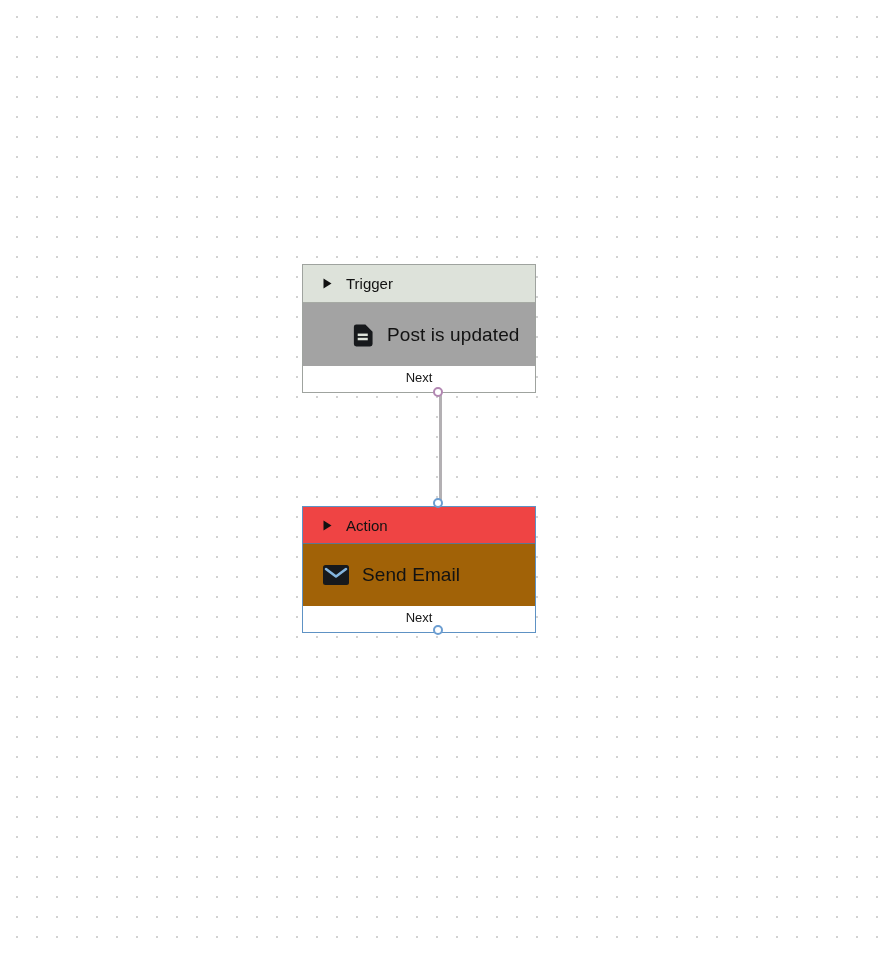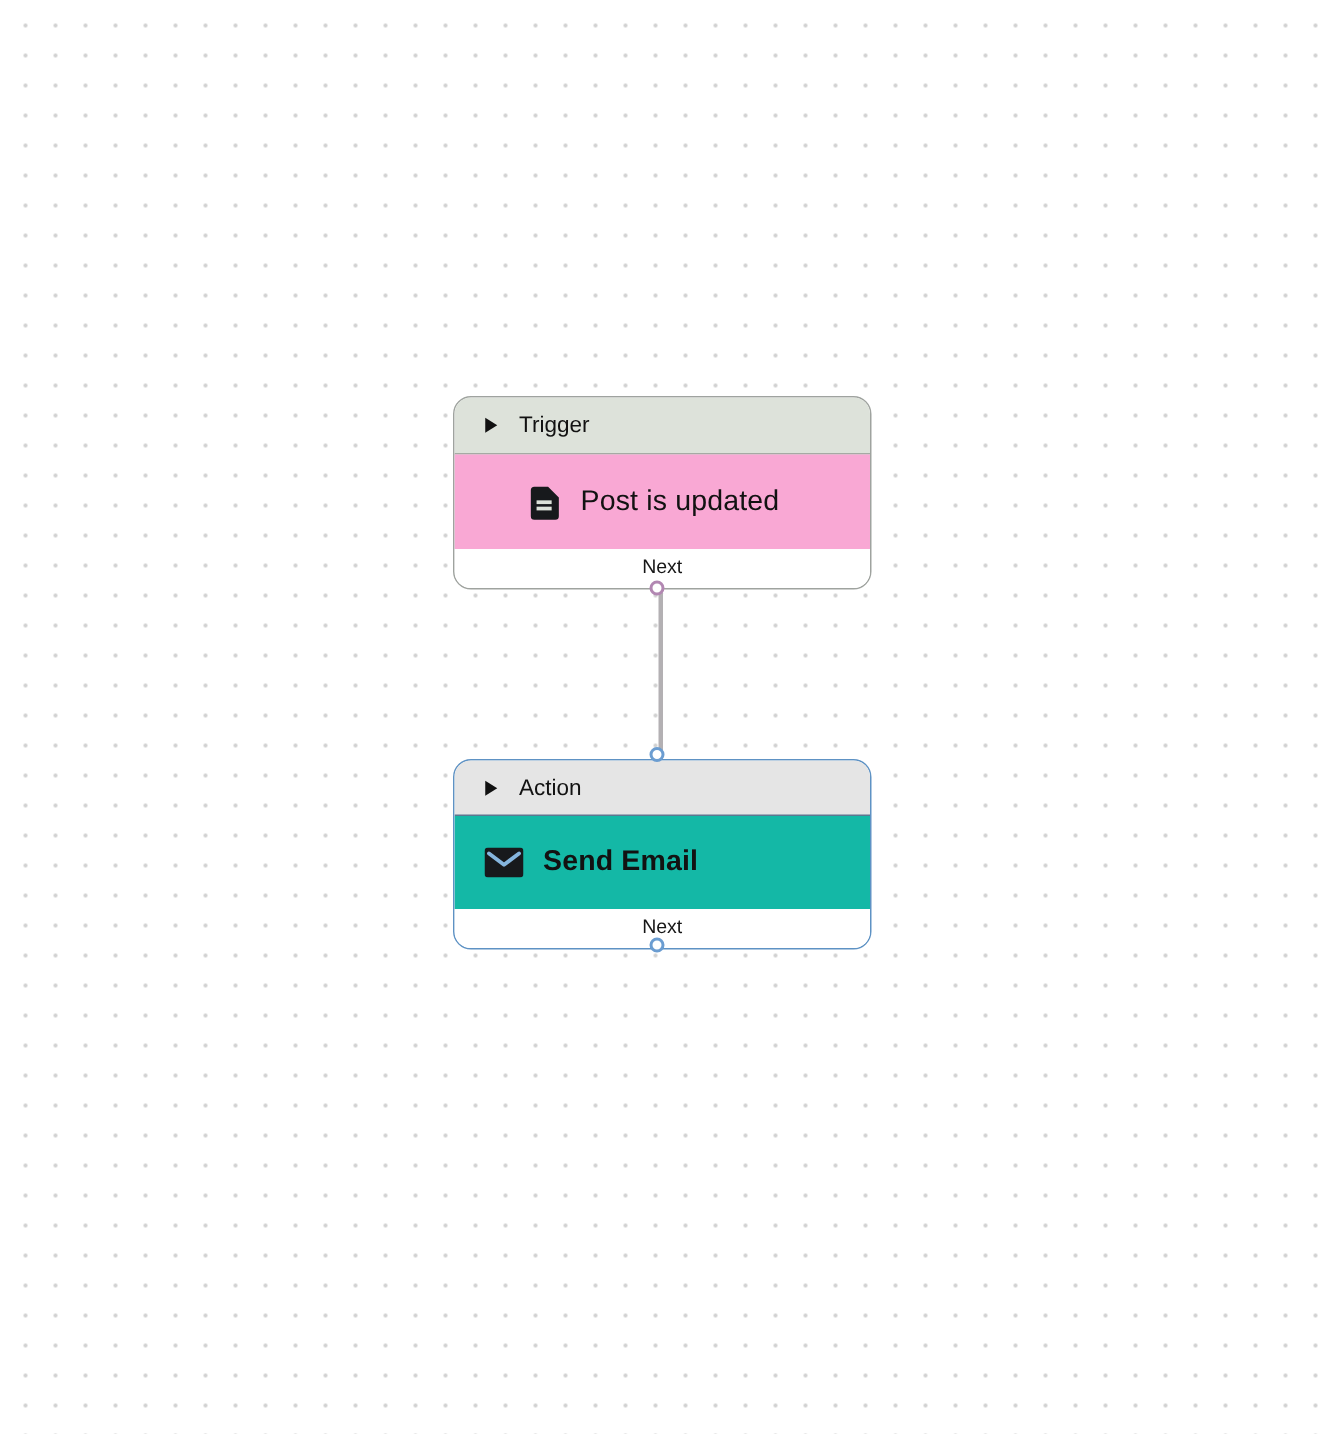--- a/index.html
+++ b/index.html
@@ -24,22 +24,22 @@
     width: 3px;
     height: 113px;
     background: #b3b0b3;
     border-radius: 2px;
   }
 
   
   .node {
     position: absolute;
     left: 302px;
-    width: 279px;
-    border-radius: 12px;
+    width: 234px;
+    border-radius: 0;
     overflow: hidden;
     background: #ffffff;
     display: flex;
     flex-direction: column;
   }
   .node-header {
     display: flex;
     align-items: center;
     gap: 14px;
     padding-left: 20px;
@@ -71,39 +71,38 @@
     height: 129px;
     border: 1px solid #9fa39f;
   }
   .node-trigger .node-header {
     height: 38px;
     background: #dde2da;
     border-bottom: 1px solid #a6aaa4;
   }
   .node-trigger .node-body {
     height: 63px;
-    background: #f9a8d4;
+    background: #a3a3a3;
     padding-left: 48px;
   }
 
   
   .node-action {
     top: 506px;
     height: 127px;
     border: 1.5px solid #5e92c4;
   }
   .node-action .node-header {
     height: 37px;
-    background: #e5e5e5;
+    background: #ef4444;
     border-bottom: 1px solid #5c7790;
   }
   .node-action .node-body {
     height: 62px;
-    background: #14b8a6;
-    font-weight: bold;
+    background: #a16207;
   }
 
   
   .port {
     position: absolute;
     width: 10px;
     height: 10px;
     border-radius: 50%;
     background: #ffffff;
   }

